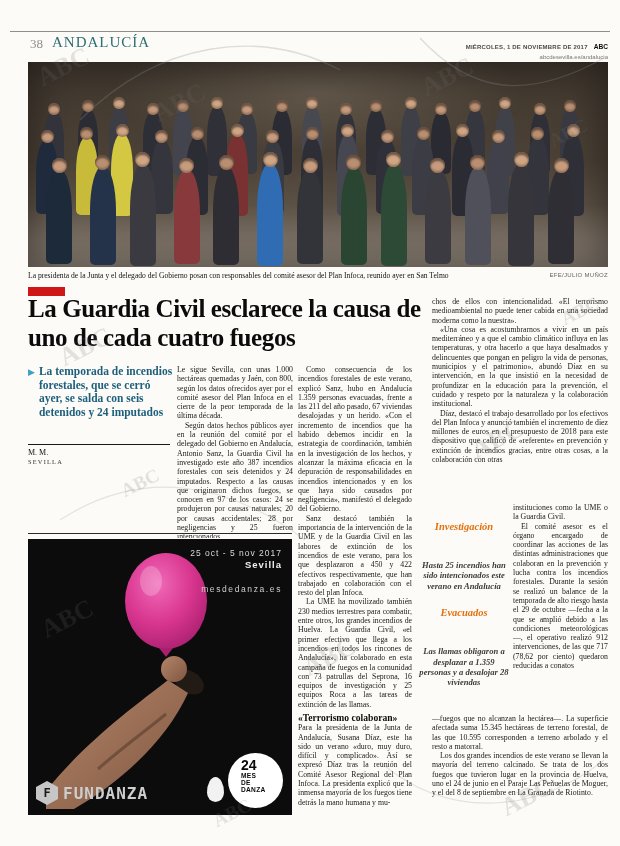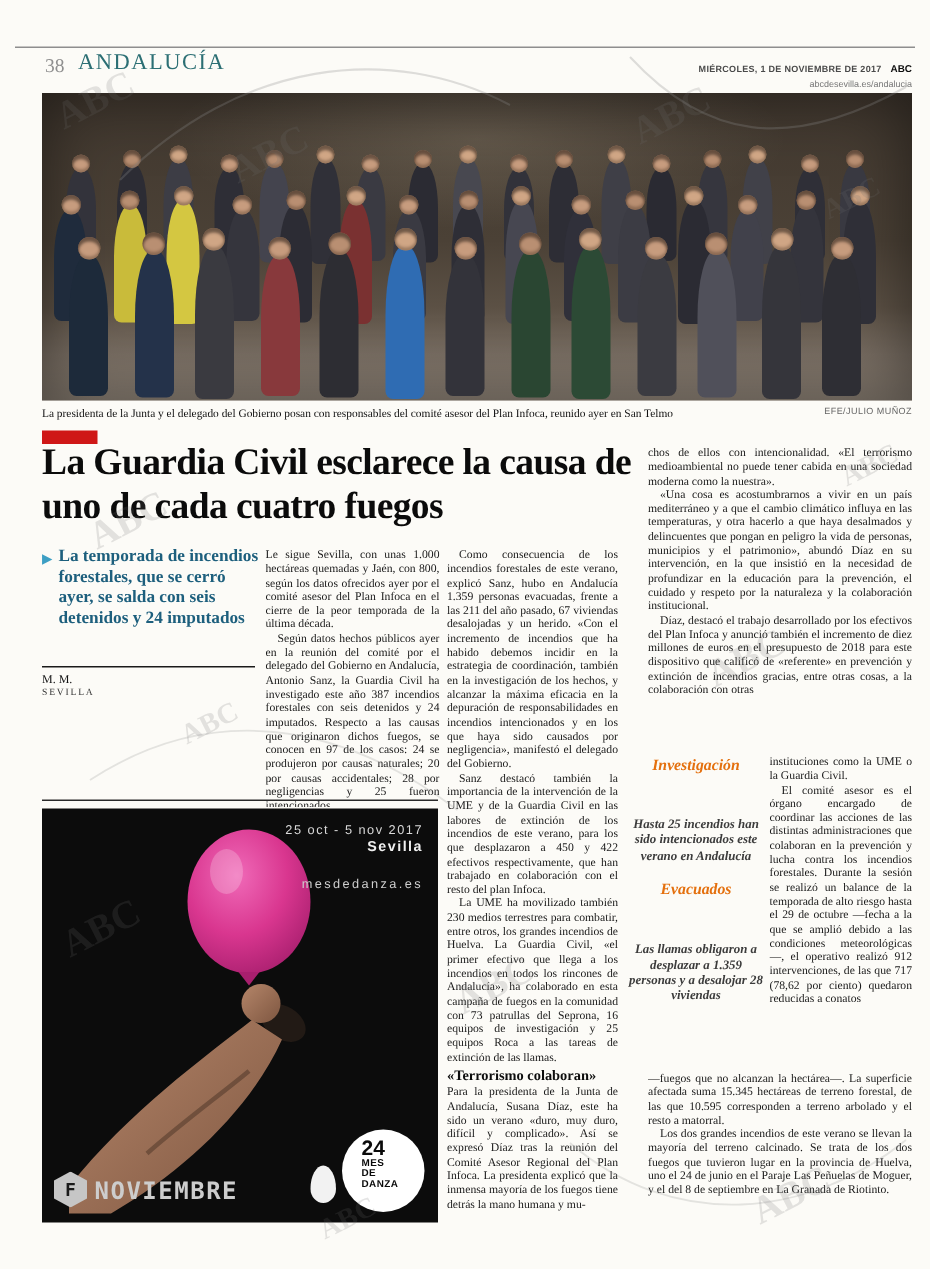--- a/index.html
+++ b/index.html
@@ -42,21 +42,21 @@
   .col1b{left:28px;top:468px;width:142px;height:66px;}
   .col2{left:177px;top:365px;width:116px;height:173px;}
   .col3{left:298px;top:365px;width:114px;height:481px;}
   .rtop{left:432px;top:297px;width:176px;height:206px;}
   .rmid{left:513px;top:503px;width:95px;height:210px;}
   .rbot{left:432px;top:714px;width:176px;height:131px;}
   .subhead2{font-size:9.6px;font-weight:bold;margin:4px 0 1px;color:#0d0d0d;text-align:left;}
   
   .callouts{position:absolute;left:419px;top:505px;width:90px;text-align:center;font-style:italic;font-weight:bold;}
   .callout{margin-bottom:13px;}
-  .callout-title{font-size:10.5px;color:#e4700e;margin-bottom:2px;}
+  .callout-title{font-size:10.5px;color:#e4700e;margin-bottom:2px;margin-top:16px;}
   .callout-text{font-size:8.6px;line-height:10.4px;color:#3c3c3c;margin-top:28px;}
   
   .ad-rule{position:absolute;left:28px;top:533px;width:264px;border-top:1px solid #2a2a2a;}
   .ad{position:absolute;left:28px;top:539px;width:264px;height:276px;background:#0c0c0c;overflow:hidden;}
   .ad-info{position:absolute;top:9px;right:10px;text-align:right;font-family:"Liberation Sans",sans-serif;z-index:3;}
   .ad-dates{font-size:8.5px;letter-spacing:1px;color:#d9d9d9;}
   .ad-city{font-size:9.5px;font-weight:bold;letter-spacing:1px;color:#f0f0f0;margin-top:1px;}
   .ad-site{font-size:8.5px;letter-spacing:1.6px;color:#cfcfcf;margin-top:14px;}
   .ad-art{position:absolute;left:0;top:0;z-index:1;}
   .ad-brand{position:absolute;left:8px;bottom:10px;display:flex;align-items:center;gap:5px;z-index:3;}
@@ -309,21 +309,21 @@
       <path d="M18,252 C58,202 108,166 140,141 L160,154 C140,198 98,240 46,270 L18,270 Z" fill="url(#sk)"></path>
       <path d="M70,230 C95,208 120,190 138,175" stroke="rgba(40,25,18,.35)" stroke-width="3" fill="none"></path>
     </svg>
     <div class="ad-info">
       <div class="ad-dates">25 oct - 5 nov 2017</div>
       <div class="ad-city">Sevilla</div>
       <div class="ad-site">mesdedanza.es</div>
     </div>
     <div class="ad-brand">
       <div class="hexagon">F</div>
-      <div class="brand-text">NOVIEMBRE</div>
+      <div class="brand-text">FUNDANZA</div>
     </div>
     <div class="ad-drop"></div>
     <div class="ad-badge">
       <div class="badge-num">24</div>
       <div class="badge-line">MES</div>
       <div class="badge-line">DE</div>
       <div class="badge-line">DANZA</div>
     </div>
   </div>
 

